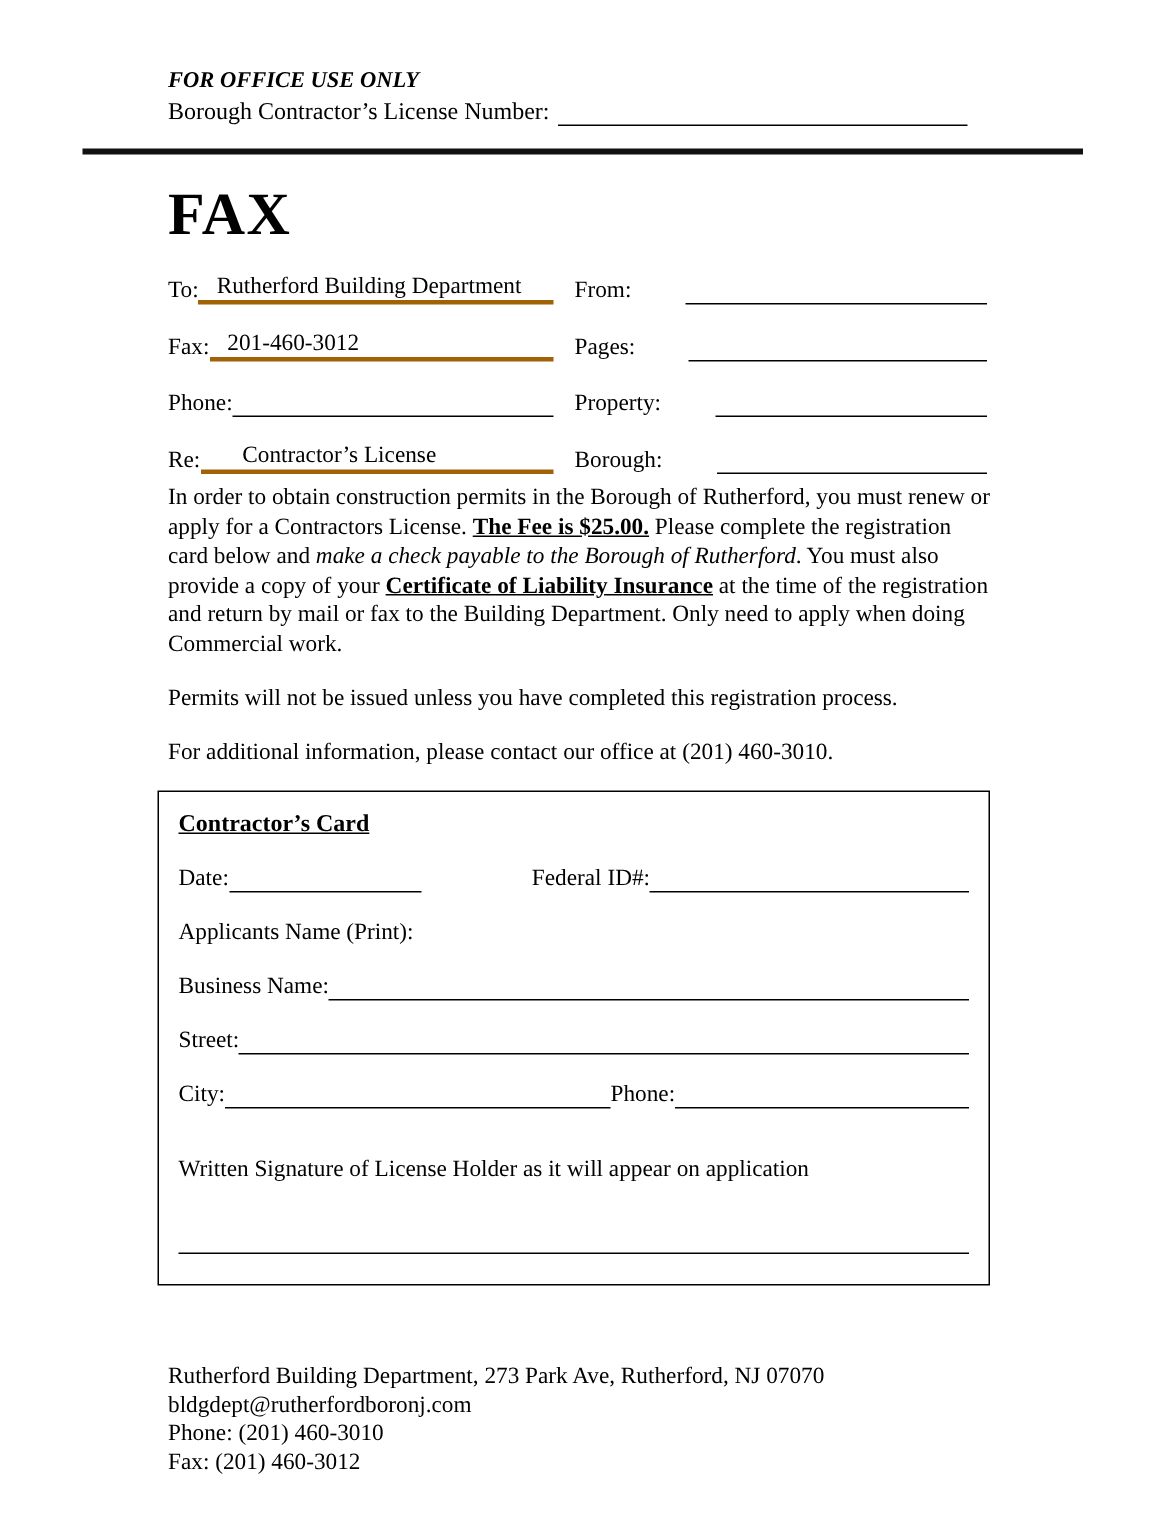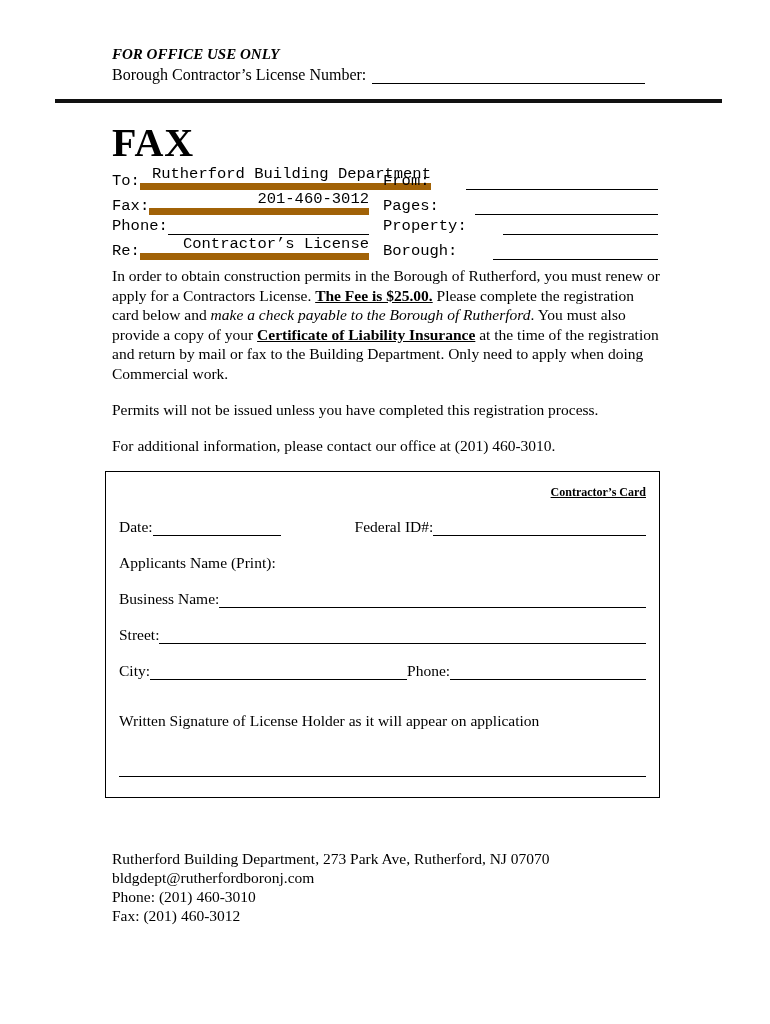--- a/index.html
+++ b/index.html
@@ -8,36 +8,36 @@
     width:770px; height:1020px; background:#ffffff; color:#000;
     font-family:"Liberation Serif", serif; position:relative; overflow:hidden;
   }
   .office { padding:46px 112px 0 112px; }
   .office-notice { font-weight:bold; font-style:italic; font-size:15px; }
   .office-row { display:flex; align-items:flex-end; margin-top:3px; font-size:16px; }
   .office-row .blank { margin-left:6px; margin-right:13px; }
   .rule { height:4px; background:#111; margin:15px 48px 0 55px; }
   .content { padding:0 112px; }
   .fax-title { font-size:40px; font-weight:bold; letter-spacing:1px; margin-top:18px; line-height:1.1; }
-  .fax-row { display:flex; align-items:flex-end; font-size:15.5px; min-height:20px;font-family:Liberation Mono, monospace; }
+  .fax-row { display:flex; align-items:flex-end; margin-top:17px; font-size:15.5px; min-height:20px; }
   .fax-col1 { display:flex; align-items:flex-end; width:271px; }
   .fax-col1 .fill, .fax-col1 .blank { margin-right:14px; }
   .fax-col2 { display:flex; align-items:flex-end; flex:1;gap:36px; }
-  .fill { border-bottom:7px solid #a16207; flex:1; padding-left:12px; white-space:nowrap;text-align:right; }
+  .fill { border-bottom:3px solid #a16207; flex:1; padding-left:12px; white-space:nowrap; }
   .fill.re-ind { padding-left:28px; }
   .blank { border-bottom:1px solid #000; flex:1; height:6px; }
   .para { margin-top:6px; font-size:15.5px; line-height:19.5px; width:548px; }
   .bu { font-weight:bold; text-decoration:underline; }
   .it { font-style:italic; }
   .note { margin-top:18px; font-size:15.5px; }
   .card {
     margin:16px 0 0 -7px; width:555px; border:1.5px solid #000;
     padding:13px 13px 20px 13px; font-size:15.5px;
   }
-  .card-title { text-align:right; font-weight:bold; text-decoration:underline; font-size:12px; }
+  .card-title { text-align:left; font-weight:bold; text-decoration:underline; font-size:16px; }
   .card-row { display:flex; align-items:flex-end; margin-top:16px; min-height:20px; }
   .fill-date { border-bottom:1px solid #000; width:128px; flex:none; }
   .sp-date { width:74px; flex:none; }
   .fill-city { border-bottom:1px solid #000; width:257px; flex:none; }
   .sig-text { margin-top:32px; }
   .sig-line { border-bottom:1px solid #000; margin-top:46px; height:1px; }
   .footer { margin-top:51px; font-size:15.5px; line-height:19px; }
 </style>
 </head>
 <body>

